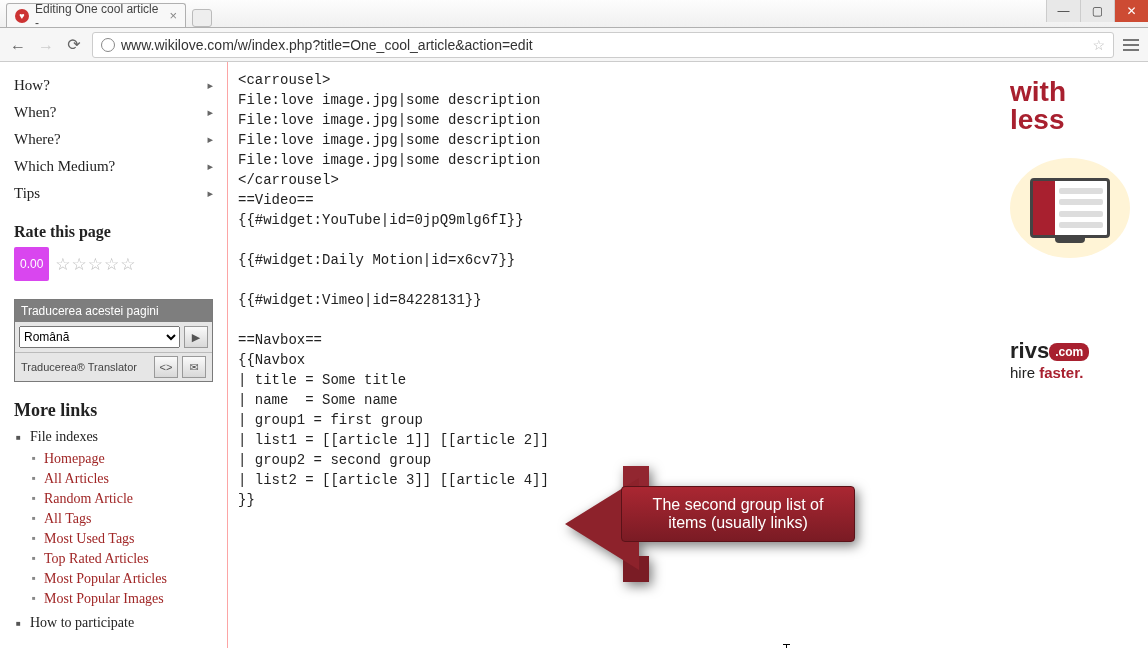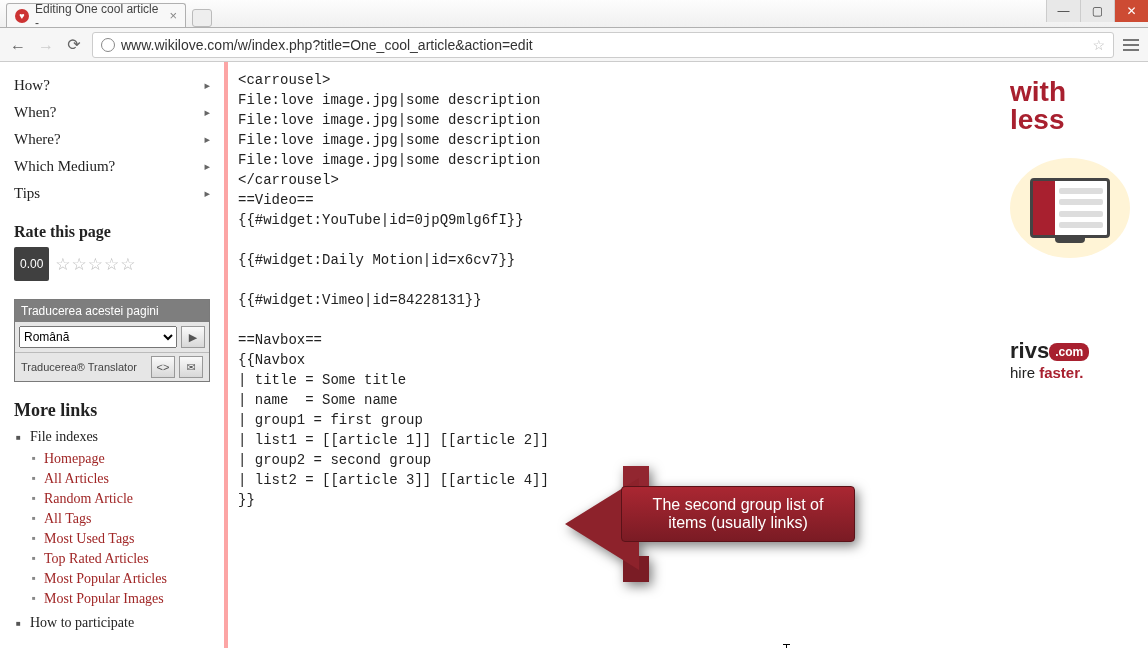--- a/index.html
+++ b/index.html
@@ -18,26 +18,26 @@
 .nav-bar { height:34px; background:#f6f6f6; border-bottom:1px solid #ccc; display:flex; align-items:center; padding:0 8px; gap:8px; }
 .nav-ico { width:20px; height:20px; display:flex; align-items:center; justify-content:center; color:#666; font-size:16px; }
 .omnibox { flex:1; height:26px; border:1px solid #ccc; border-radius:3px; background:#fff; display:flex; align-items:center; padding:0 8px; gap:6px; font-size:14px; color:#333; }
 .omnibox .globe { width:14px; height:14px; border:1px solid #888; border-radius:50%; }
 .star { color:#bbb; }
 .menu-dots { width:18px; display:flex; flex-direction:column; gap:3px; align-items:center; }
 .menu-dots span { width:16px; height:2px; background:#777; }
 
 
 .page { display:flex; height:calc(648px - 62px); }
-.sidebar { width:228px; padding:10px 14px 0 14px; font-family:Georgia, serif; color:#222; overflow:hidden; border-right:4px solid #fca5a5; }
+.sidebar { width:228px; padding:10px 14px 0 14px; font-family:Georgia, serif; color:#222; overflow:hidden; border-right:1px solid #fca5a5; }
 .side-item { display:flex; justify-content:space-between; align-items:center; font-size:15px; padding:5px 0; }
 .side-item .chev { color:#666; font-size:11px; }
 .rate-h { font-family:Georgia, serif; font-size:16px; font-weight:bold; margin-top:16px; margin-bottom:6px; }
 .rate-row { display:flex; align-items:center; gap:6px; }
-.badge { background:#404040; color:#fff; font-size:12px; padding:10px 6px; border-radius:2px; font-family:Arial,sans-serif; }
+.badge { background:#d946ef; color:#fff; font-size:12px; padding:10px 6px; border-radius:2px; font-family:Arial,sans-serif; }
 .stars { display:flex; gap:1px; }
 .stars span { font-size:17px; color:#bbb; }
 .trans-box { margin-top:18px; border:1px solid #7a7a7a; background:#e6e6e6; font-family:Arial,sans-serif; font-size:12px; }
 .trans-title { background:#7e7e7e; color:#fff; padding:4px 6px; font-size:12px; }
 .trans-row { display:flex; gap:4px; padding:4px; align-items:flex-end; }
 .trans-row select { flex:1; height:22px; font-size:12px; }
 .trans-btn { width:24px; height:22px; background:linear-gradient(#fafafa,#d8d8d8); border:1px solid #999; display:flex; align-items:center; justify-content:center; color:#555; font-size:11px;}
 .trans-foot { display:flex; align-items:center; gap:4px; padding:3px 6px; border-top:1px solid #bbb; }
 .trans-foot .brand { flex:1; font-size:11px; color:#444; }
 .more-h { font-family:Georgia, serif; font-size:18px; font-weight:bold; margin-top:18px; }

